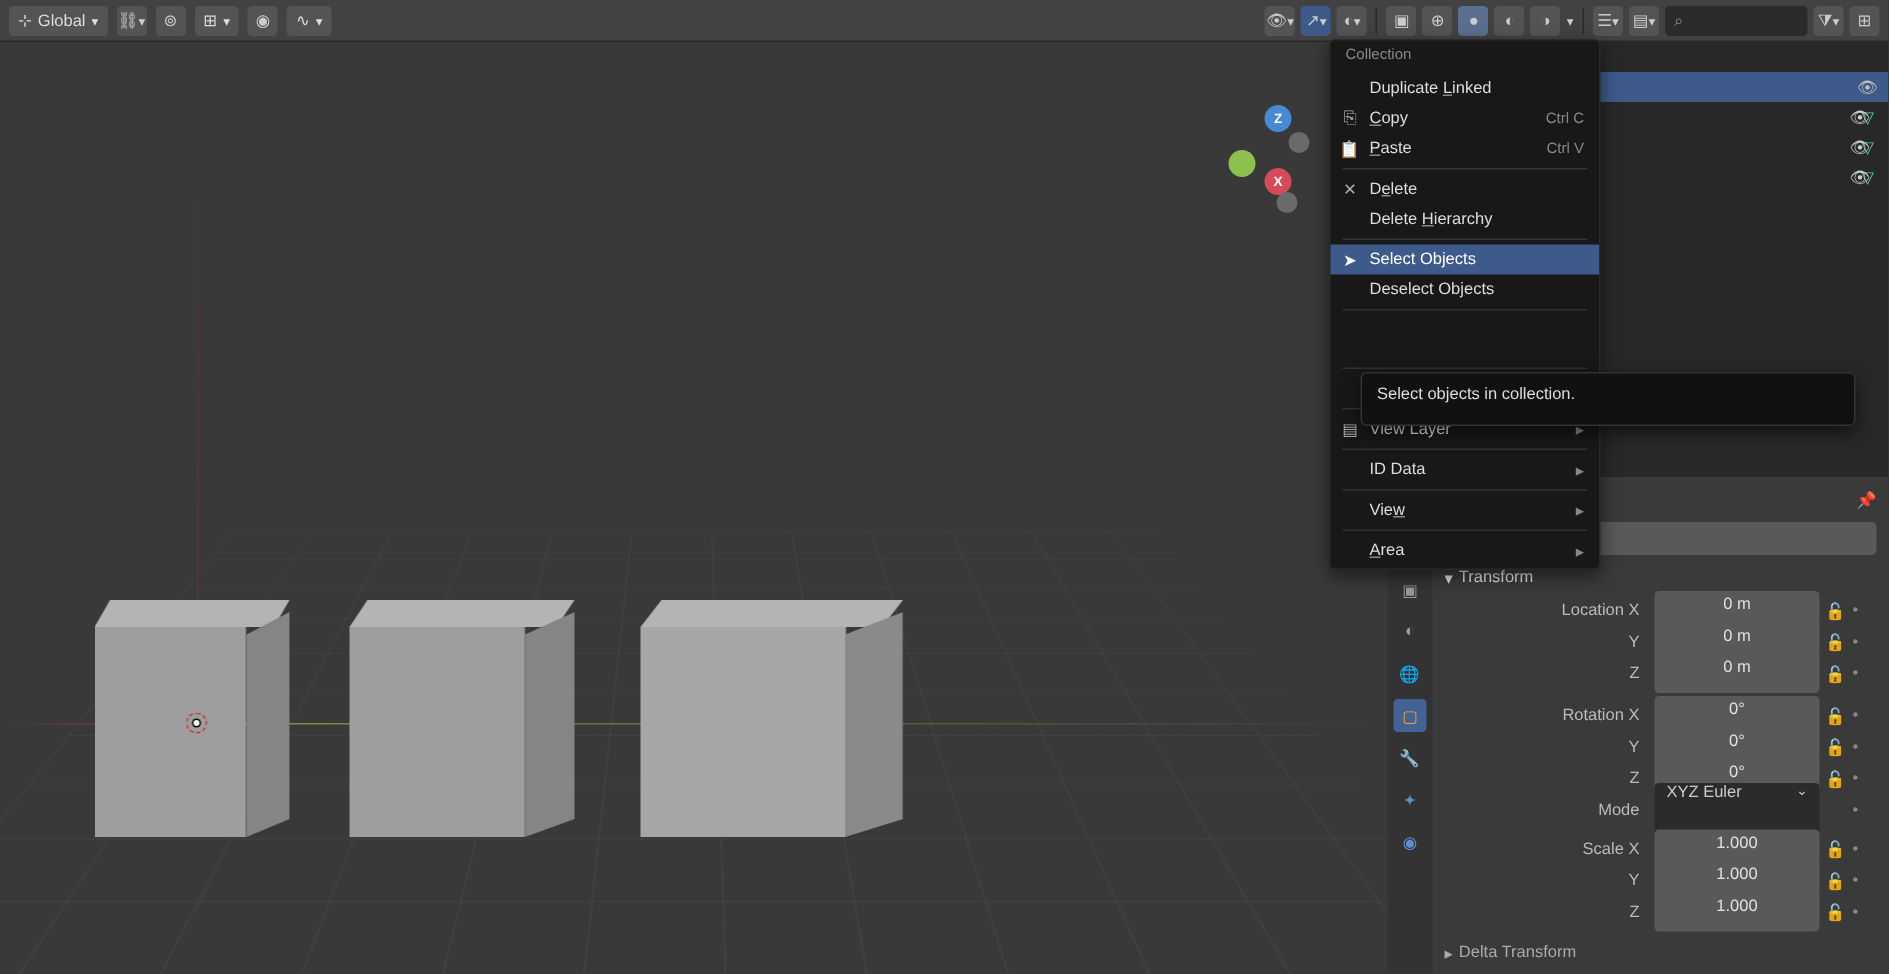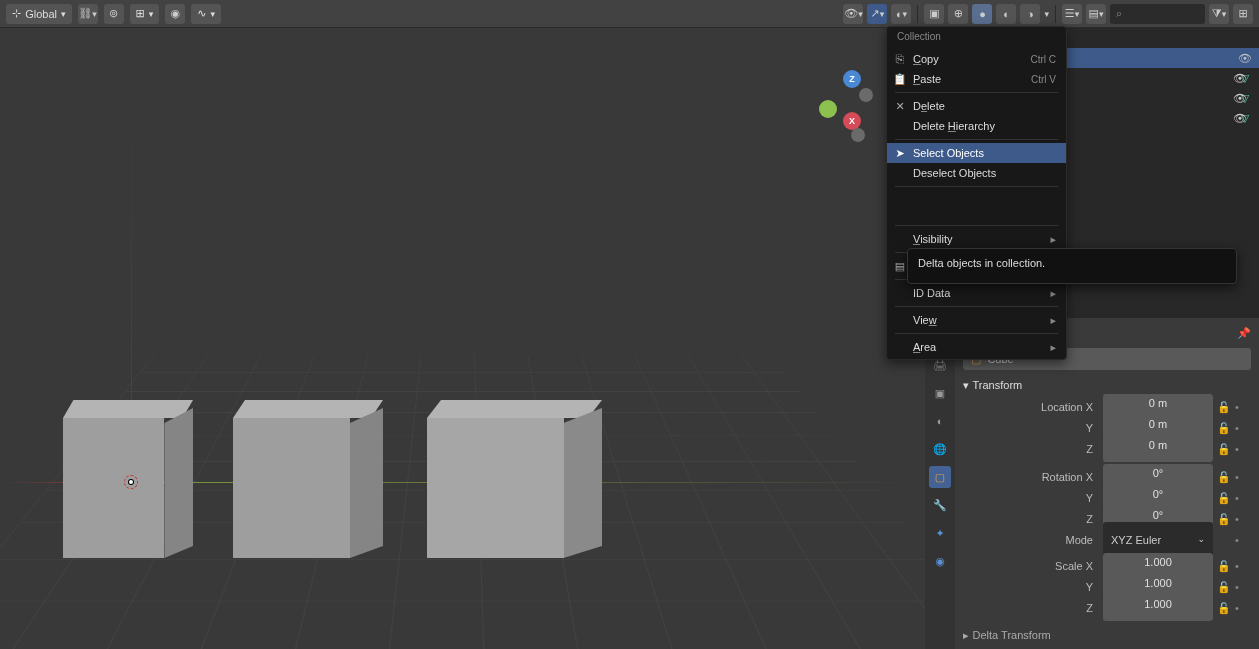--- a/index.html
+++ b/index.html
@@ -64,21 +64,21 @@
 .prop-body { flex: 1; padding: 4px 8px; overflow: hidden; }
 .prop-header { height: 22px; display: flex; align-items: center; gap: 6px; color: #999; }
 .pin { margin-left: auto; }
 .namebox { height: 22px; background: #595959; border-radius: 3px; margin: 4px 0; display: flex; align-items: center; padding: 0 8px; gap: 6px; }
 .panel-head { height: 22px; display: flex; align-items: center; color: #ddd; font-weight: 500; padding: 2px 0; }
 .prop-row { height: 20px; display: flex; align-items: center; gap: 4px; margin: 1px 0; }
 .prop-label { width: 136px; text-align: right; padding-right: 6px; color: #bbb; }
 .prop-val { width: 110px; height: 26px; background: #595959; border-radius: 3px; text-align: center; line-height: 18px; color: #e0e0e0; }
 .prop-lock { width: 14px; color: #999; text-align: center; }
 .prop-dot { width: 10px; color: #888; }
-.mode-sel { width: 110px; height: 36px; background: #2b2b2b; border-radius: 3px; display: flex; padding: 12px 8px; justify-content: space-between; }
+.mode-sel { width: 110px; height: 36px; background: #2b2b2b; border-radius: 3px; display: flex; padding: 0 8px; justify-content: space-between; }
 
 
 .ctx-menu { position: absolute; top: 26px; left: 886px; width: 181px; background: #181818; border: 1px solid #2a2a2a; border-radius: 4px; box-shadow: 0 4px 12px rgba(0,0,0,0.5); z-index: 100; padding: 2px 0; }
 .ctx-title { height: 20px; padding: 2px 10px; color: #888; font-size: 10px; }
 .ctx-item { height: 20px; display: flex; align-items: center; padding: 0 10px 0 26px; color: #ddd; position: relative; }
 .ctx-item.hl { background: #3d5a8a; }
 .ctx-sep { height: 1px; background: #333; margin: 3px 8px; }
 .ctx-icon { position: absolute; left: 6px; width: 14px; text-align: center; color: #aaa; }
 .ctx-short { margin-left: auto; color: #888; font-size: 10px; }
 .ctx-sub { margin-left: auto; color: #888; }
@@ -341,20 +341,23 @@
       <div class="prop-lock">🔓</div>
       <div class="prop-dot">•</div>
     </div>
     <div class="panel-head" style="margin-top:6px;color:#aaa">▸ <span style="margin-left:4px">Delta Transform</span></div>
   </div>
 </div>
 
 <div class="ctx-menu">
   <div class="ctx-title">Collection</div>
   <div class="ctx-item">
+      <span>Duplicate <span class="underline">L</span>inked</span>
+    </div>
+  <div class="ctx-item">
     <span class="ctx-icon">⎘</span>
     <span><span class="underline">C</span>opy</span>
     <span class="ctx-short">Ctrl C</span>
   </div>
   <div class="ctx-item">
     <span class="ctx-icon">📋</span>
     <span><span class="underline">P</span>aste</span>
     <span class="ctx-short">Ctrl V</span>
   </div>
   <div class="ctx-sep"></div>
@@ -397,14 +400,14 @@
       <span class="ctx-sub">▸</span>
     </div>
   <div class="ctx-sep"></div>
   <div class="ctx-item">
       <span><span class="underline">A</span>rea</span>
       <span class="ctx-sub">▸</span>
     </div>
 </div>
 
 <div class="tooltip">
-  <div class="tt-desc">Delta objects in collection.</div>
+  <div class="tt-desc">Select objects in collection.</div>
 </div>
 
 </body></html>

